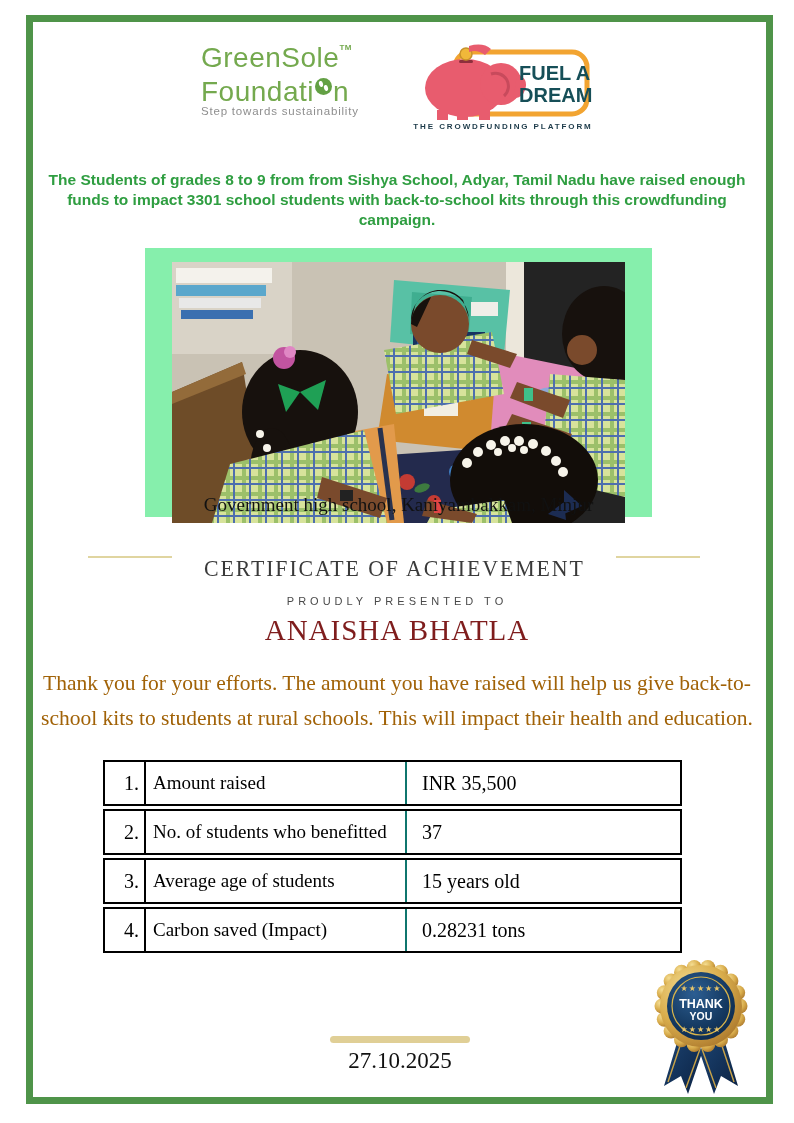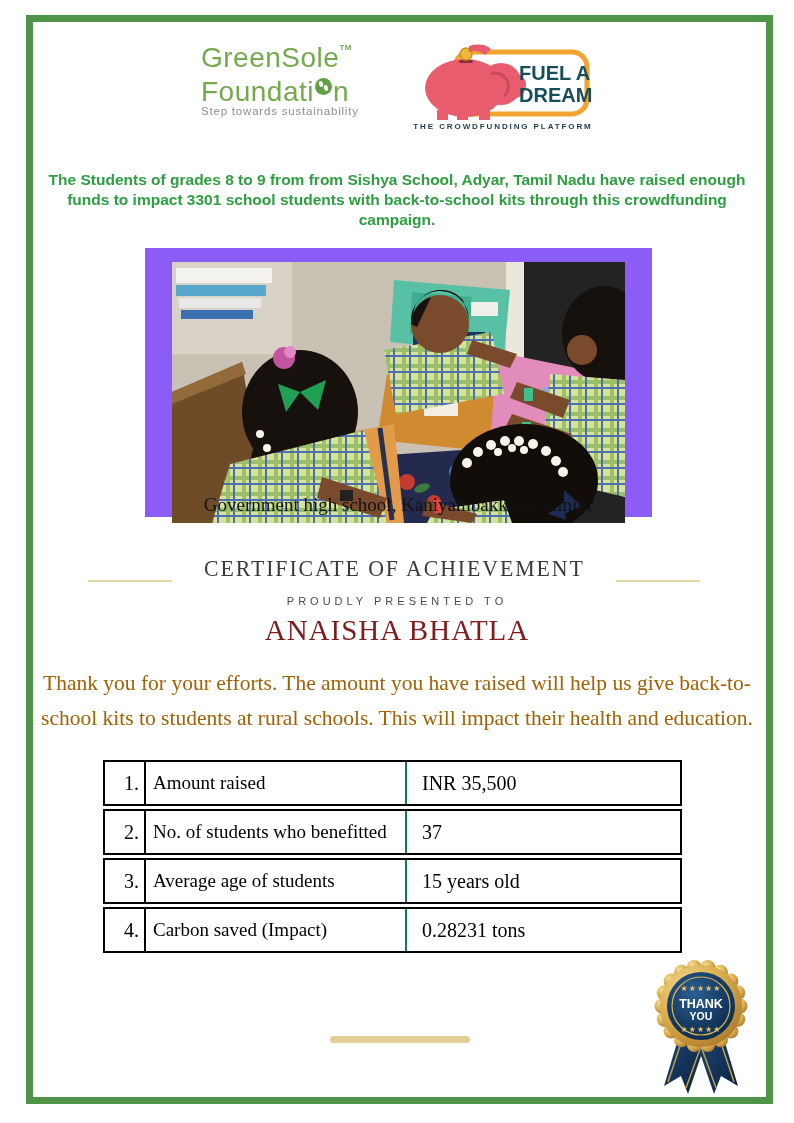--- a/index.html
+++ b/index.html
@@ -26,28 +26,28 @@
   .fad-tag{position:absolute;left:0;right:0;top:78px;text-align:center;
         font-family:"Liberation Sans",sans-serif;font-size:8px;font-weight:700;
         letter-spacing:1.9px;color:#1d3b4a;}
 
   
   .headline{position:absolute;top:170px;left:40px;right:40px;text-align:center;
         font-family:"Liberation Sans",sans-serif;font-weight:700;font-size:15.5px;
         line-height:20px;color:#2f9e41;}
 
   
-  .matte{position:absolute;left:145px;top:248px;width:507px;height:269px;background:#8b5cf6;}
+  .matte{position:absolute;left:145px;top:248px;width:507px;height:269px;background:#86efac;}
   .photo{position:absolute;left:27px;top:14px;width:453px;height:261px;display:block;}
   .caption{position:absolute;left:0;right:0;bottom:1px;text-align:center;
         font-size:19px;color:#111;}
 
   
   .cert-title-row{position:absolute;top:556px;left:88px;right:94px;display:flex;
-        align-items:flex-end;gap:22px;}
+        align-items:flex-start;gap:22px;}
   .tan-line{flex:1;height:2px;background:#e0d5a0;}
   .cert-title{font-size:23px;letter-spacing:2px;color:#3a3a3a;white-space:nowrap;
         transform:scaleX(.95);}
   .presented{position:absolute;top:595px;left:0;right:0;text-align:center;
         font-family:"Liberation Sans",sans-serif;font-size:11px;letter-spacing:4px;
         color:#4a4a4a;}
   .recipient{position:absolute;top:614px;left:0;right:0;text-align:center;
         font-size:29px;letter-spacing:1px;color:#7f1d1d;}
   .message{position:absolute;top:666px;left:37px;right:37px;text-align:center;
         font-size:21.5px;line-height:35px;color:#a16207;}
@@ -249,20 +249,21 @@
       <div class="t-value">15 years old</div>
     </div>
     <div class="t-row">
       <div class="t-num">4.</div>
       <div class="t-label">Carbon saved (Impact)</div>
       <div class="t-value">0.28231 tons</div>
     </div>
   </div>
 
   <div class="date-bar"></div>
+  <div class="date-text">27.10.2025</div>
 
   <svg class="badge" viewBox="0 0 106 152">
     <defs>
       <radialGradient id="goldGrad" cx="35%" cy="30%" r="80%">
         <stop offset="0%" stop-color="#f4dd92"></stop>
         <stop offset="55%" stop-color="#d9ad4c"></stop>
         <stop offset="100%" stop-color="#a8742a"></stop>
       </radialGradient>
       <radialGradient id="navyGrad" cx="40%" cy="32%" r="85%">
         <stop offset="0%" stop-color="#2c5e92"></stop>

